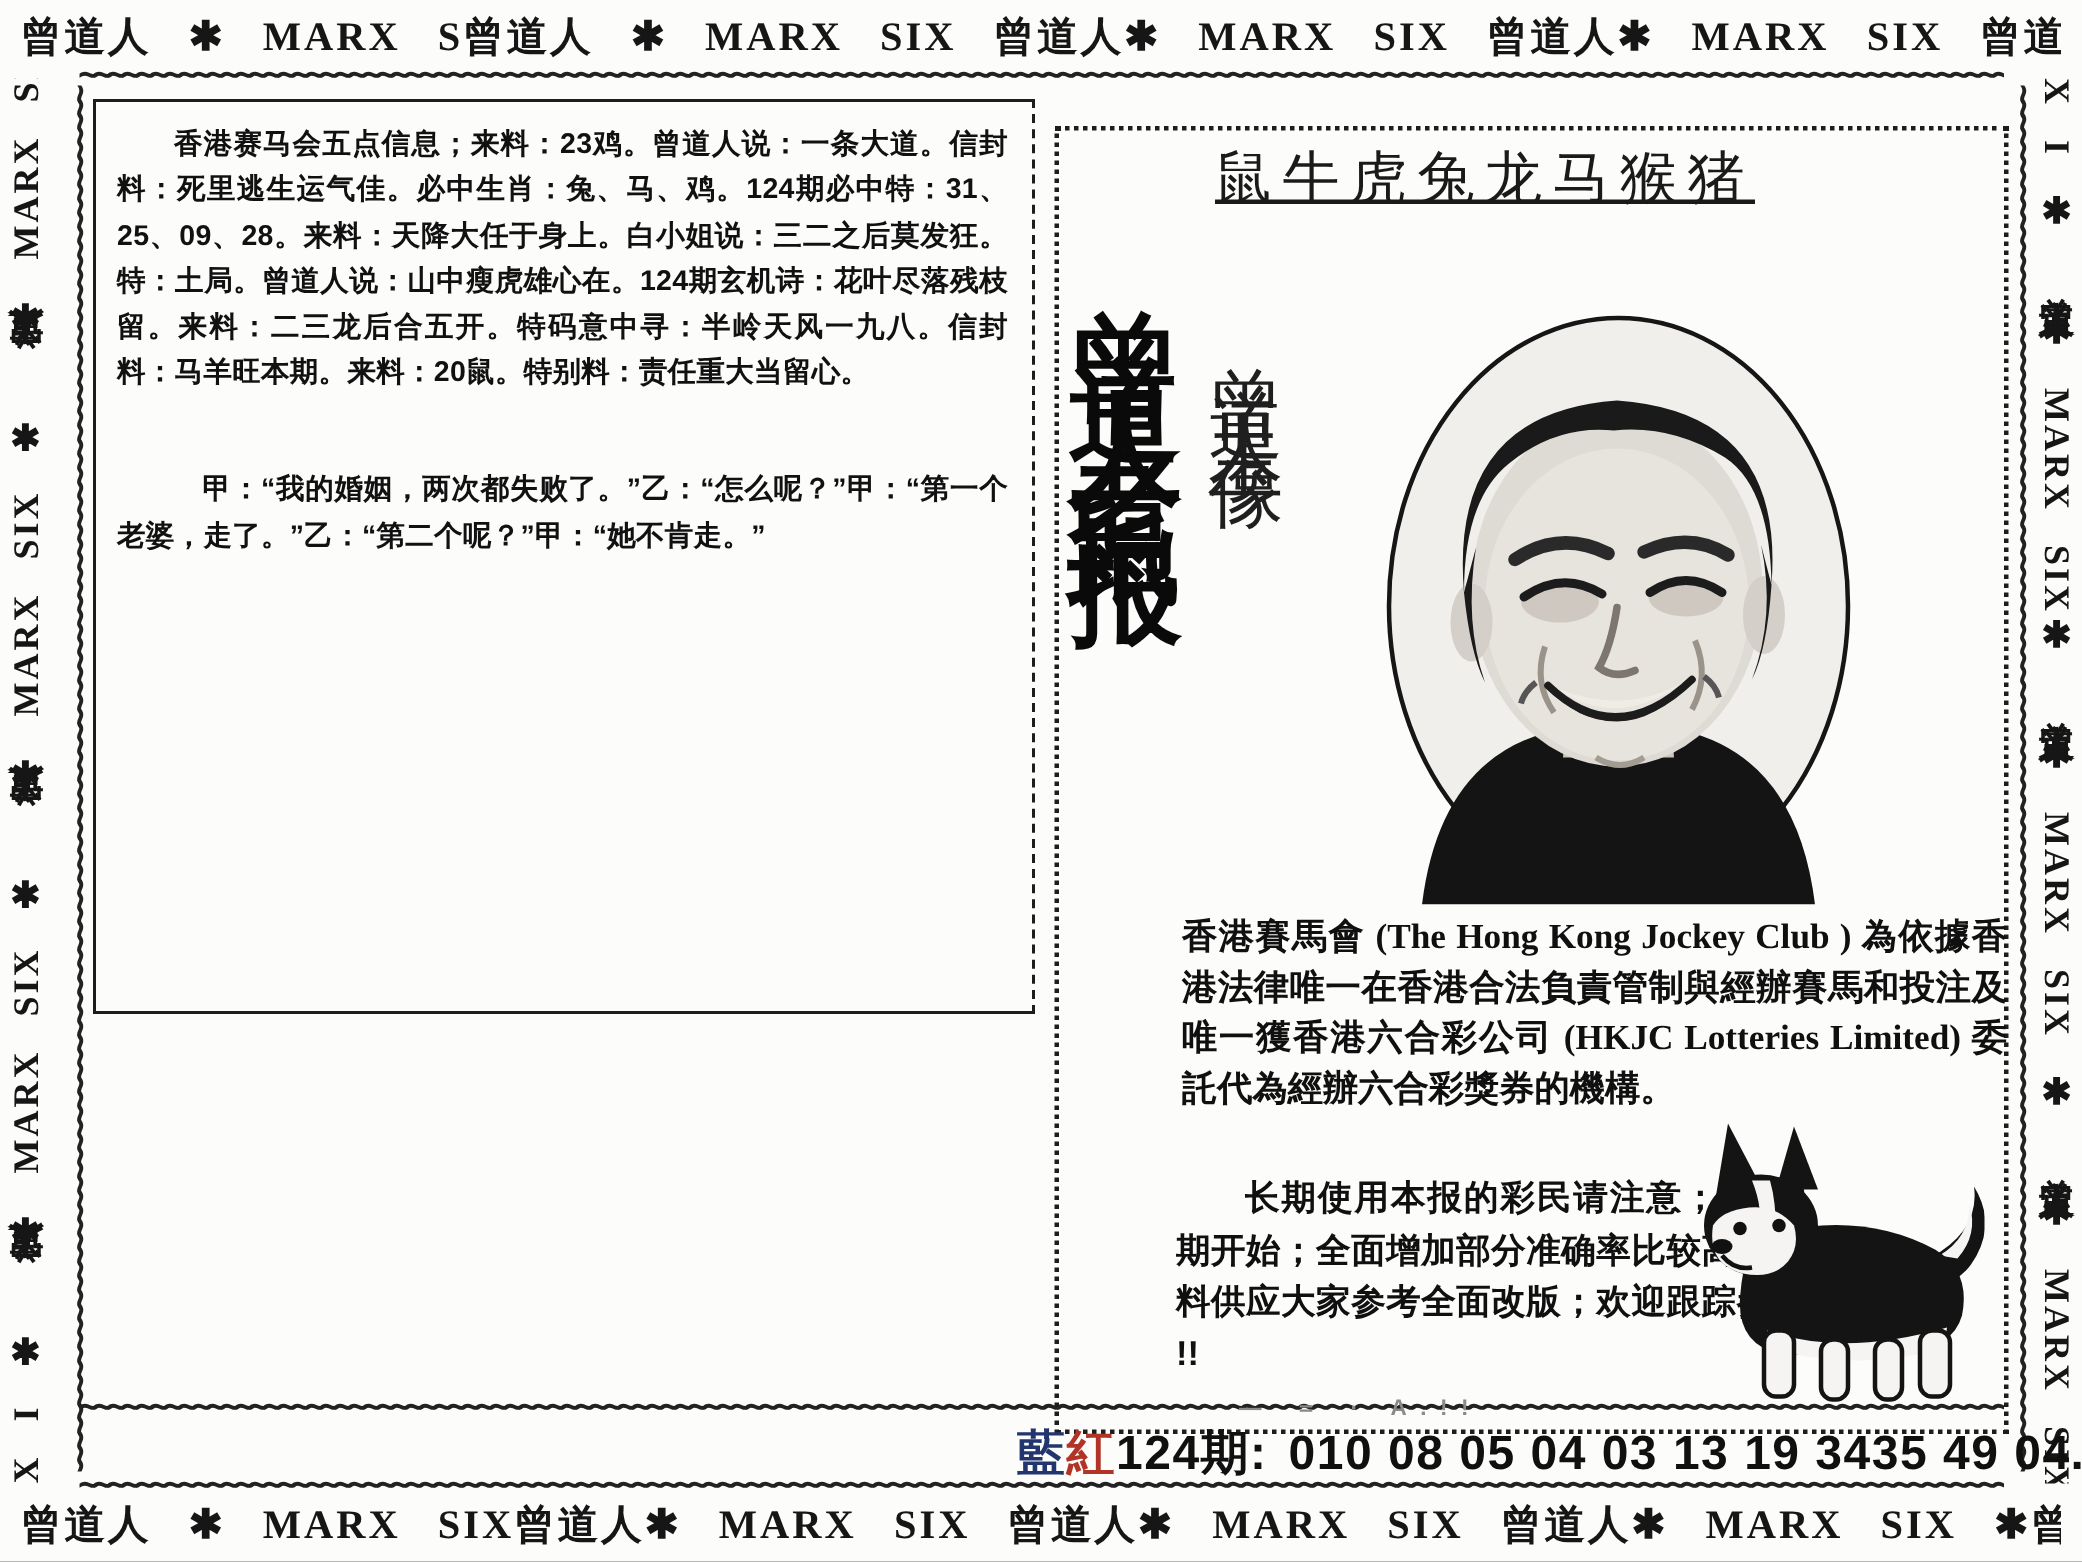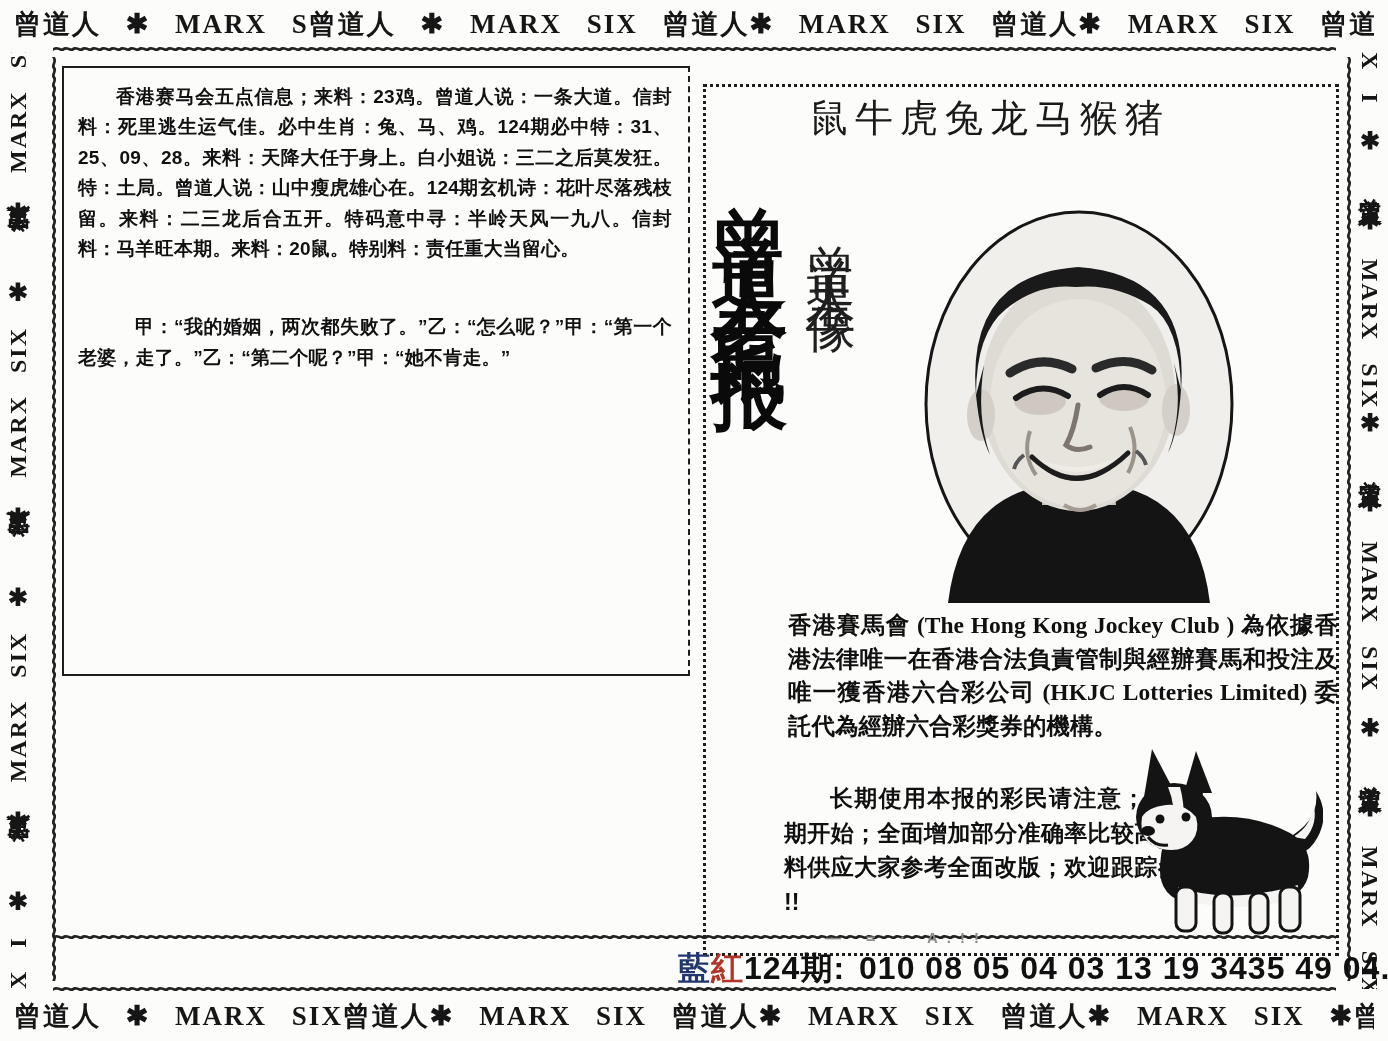--- a/index.html
+++ b/index.html
@@ -53,21 +53,21 @@
     position:absolute;left:703px;top:84px;width:636px;height:872px;
     border:3px dotted #1d1d1d;box-sizing:border-box;
   }
   .rp-header{
     display:flex;align-items:baseline;gap:56px;margin:12px 0 0 84px;
     font-family:"Liberation Serif",serif;font-weight:800;font-size:45px;
     letter-spacing:2px;color:#0c0c0c;
   }
   .rp-zodiac{
     margin:6px 0 0 104px;font-family:"Liberation Serif",serif;
-    font-size:38px;letter-spacing:7px;font-weight:500;color:#1a1a1a;
+    font-size:38px;letter-spacing:7px;font-weight:500;color:#1a1a1a;text-decoration:underline;
   }
   .v-title-bold{
     position:absolute;left:6px;top:58px;height:810px;
     writing-mode:vertical-rl;text-orientation:upright;
     font-size:76px;font-weight:900;letter-spacing:0.40em;line-height:1;
     color:#0a0a0a;
   }
   .v-title-light{
     position:absolute;left:100px;top:118px;height:490px;
     writing-mode:vertical-rl;text-orientation:upright;

